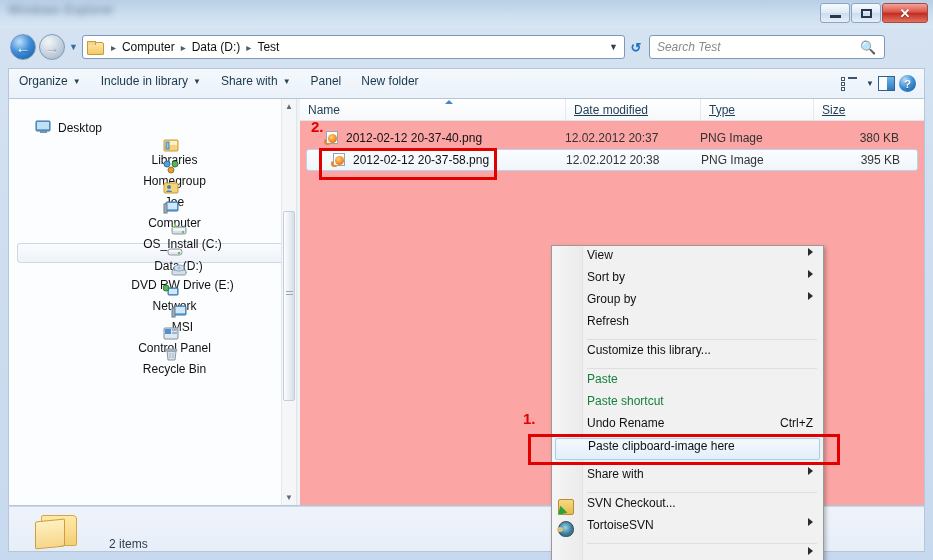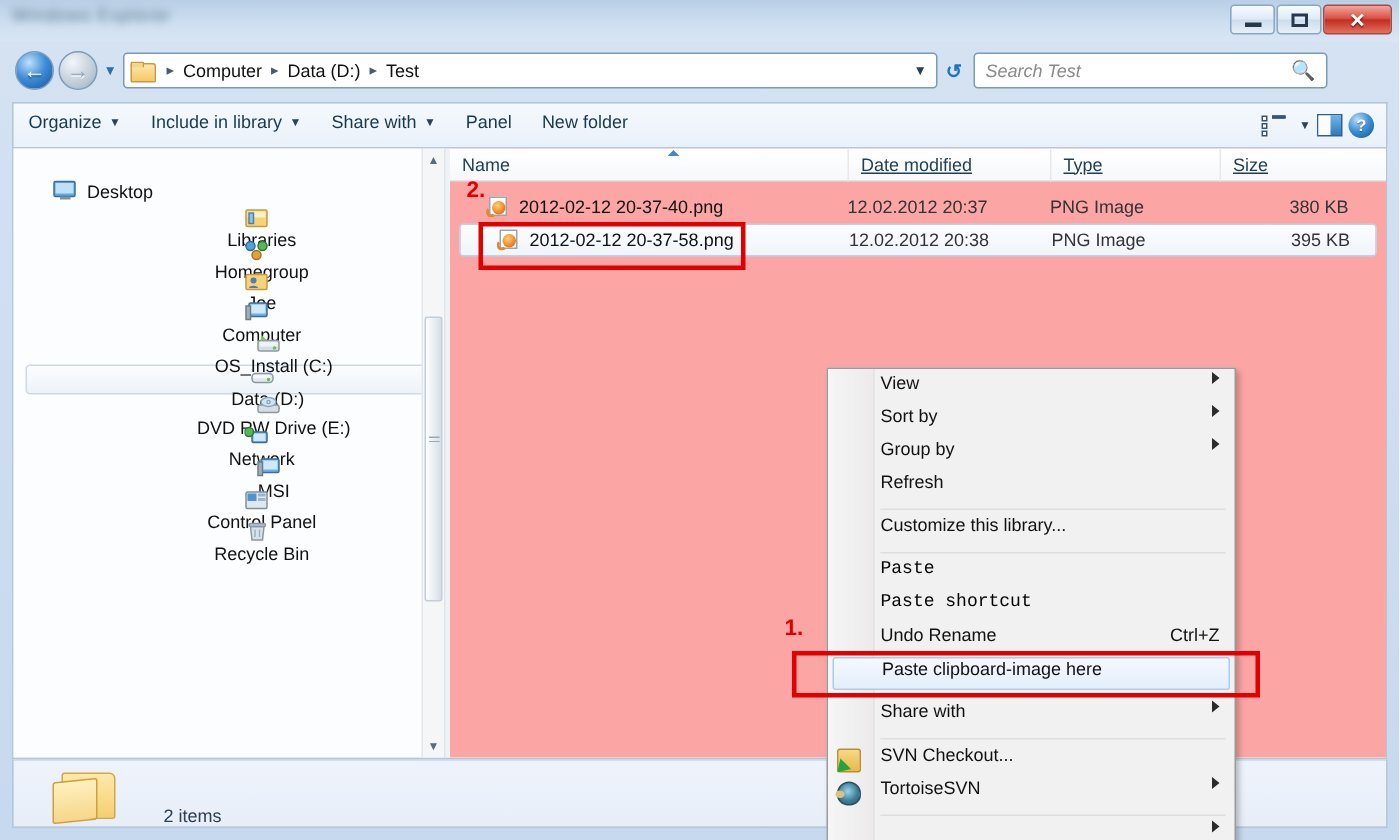--- a/index.html
+++ b/index.html
@@ -297,21 +297,21 @@
   }
   .ctxmenu:before {
     content:""; position:absolute; left:0; top:0; bottom:0; width:30px;
     background: linear-gradient(90deg,#f6f6f6,#eceaea);
     border-right:1px solid #e2e0e0;
   }
   .mi {
     position:relative; height:22px; display:flex; align-items:flex-start;
     padding-left:35px; padding-right:10px;
   }
-  .mi.disabled { color:#000000;font-family:Liberation Mono, monospace; }
+  .mi.disabled { color:#15803d; }
   .mi.hl {
     background: linear-gradient(180deg,#f4f9fe 0%, #e3eefb 100%);
     border:1px solid #a9cdec; border-radius:2px;
     margin: 0 3px; padding-left: 32px; height:22px;
   }
   .mi .label { white-space:nowrap; }
   .mi .accel { margin-left:auto; color:#111; font-size:12px; }
   .mi .sub {
     margin-left:auto; width:0;height:0;
     border-top:4px solid transparent;border-bottom:4px solid transparent;border-left:5px solid #2b2b2b;

